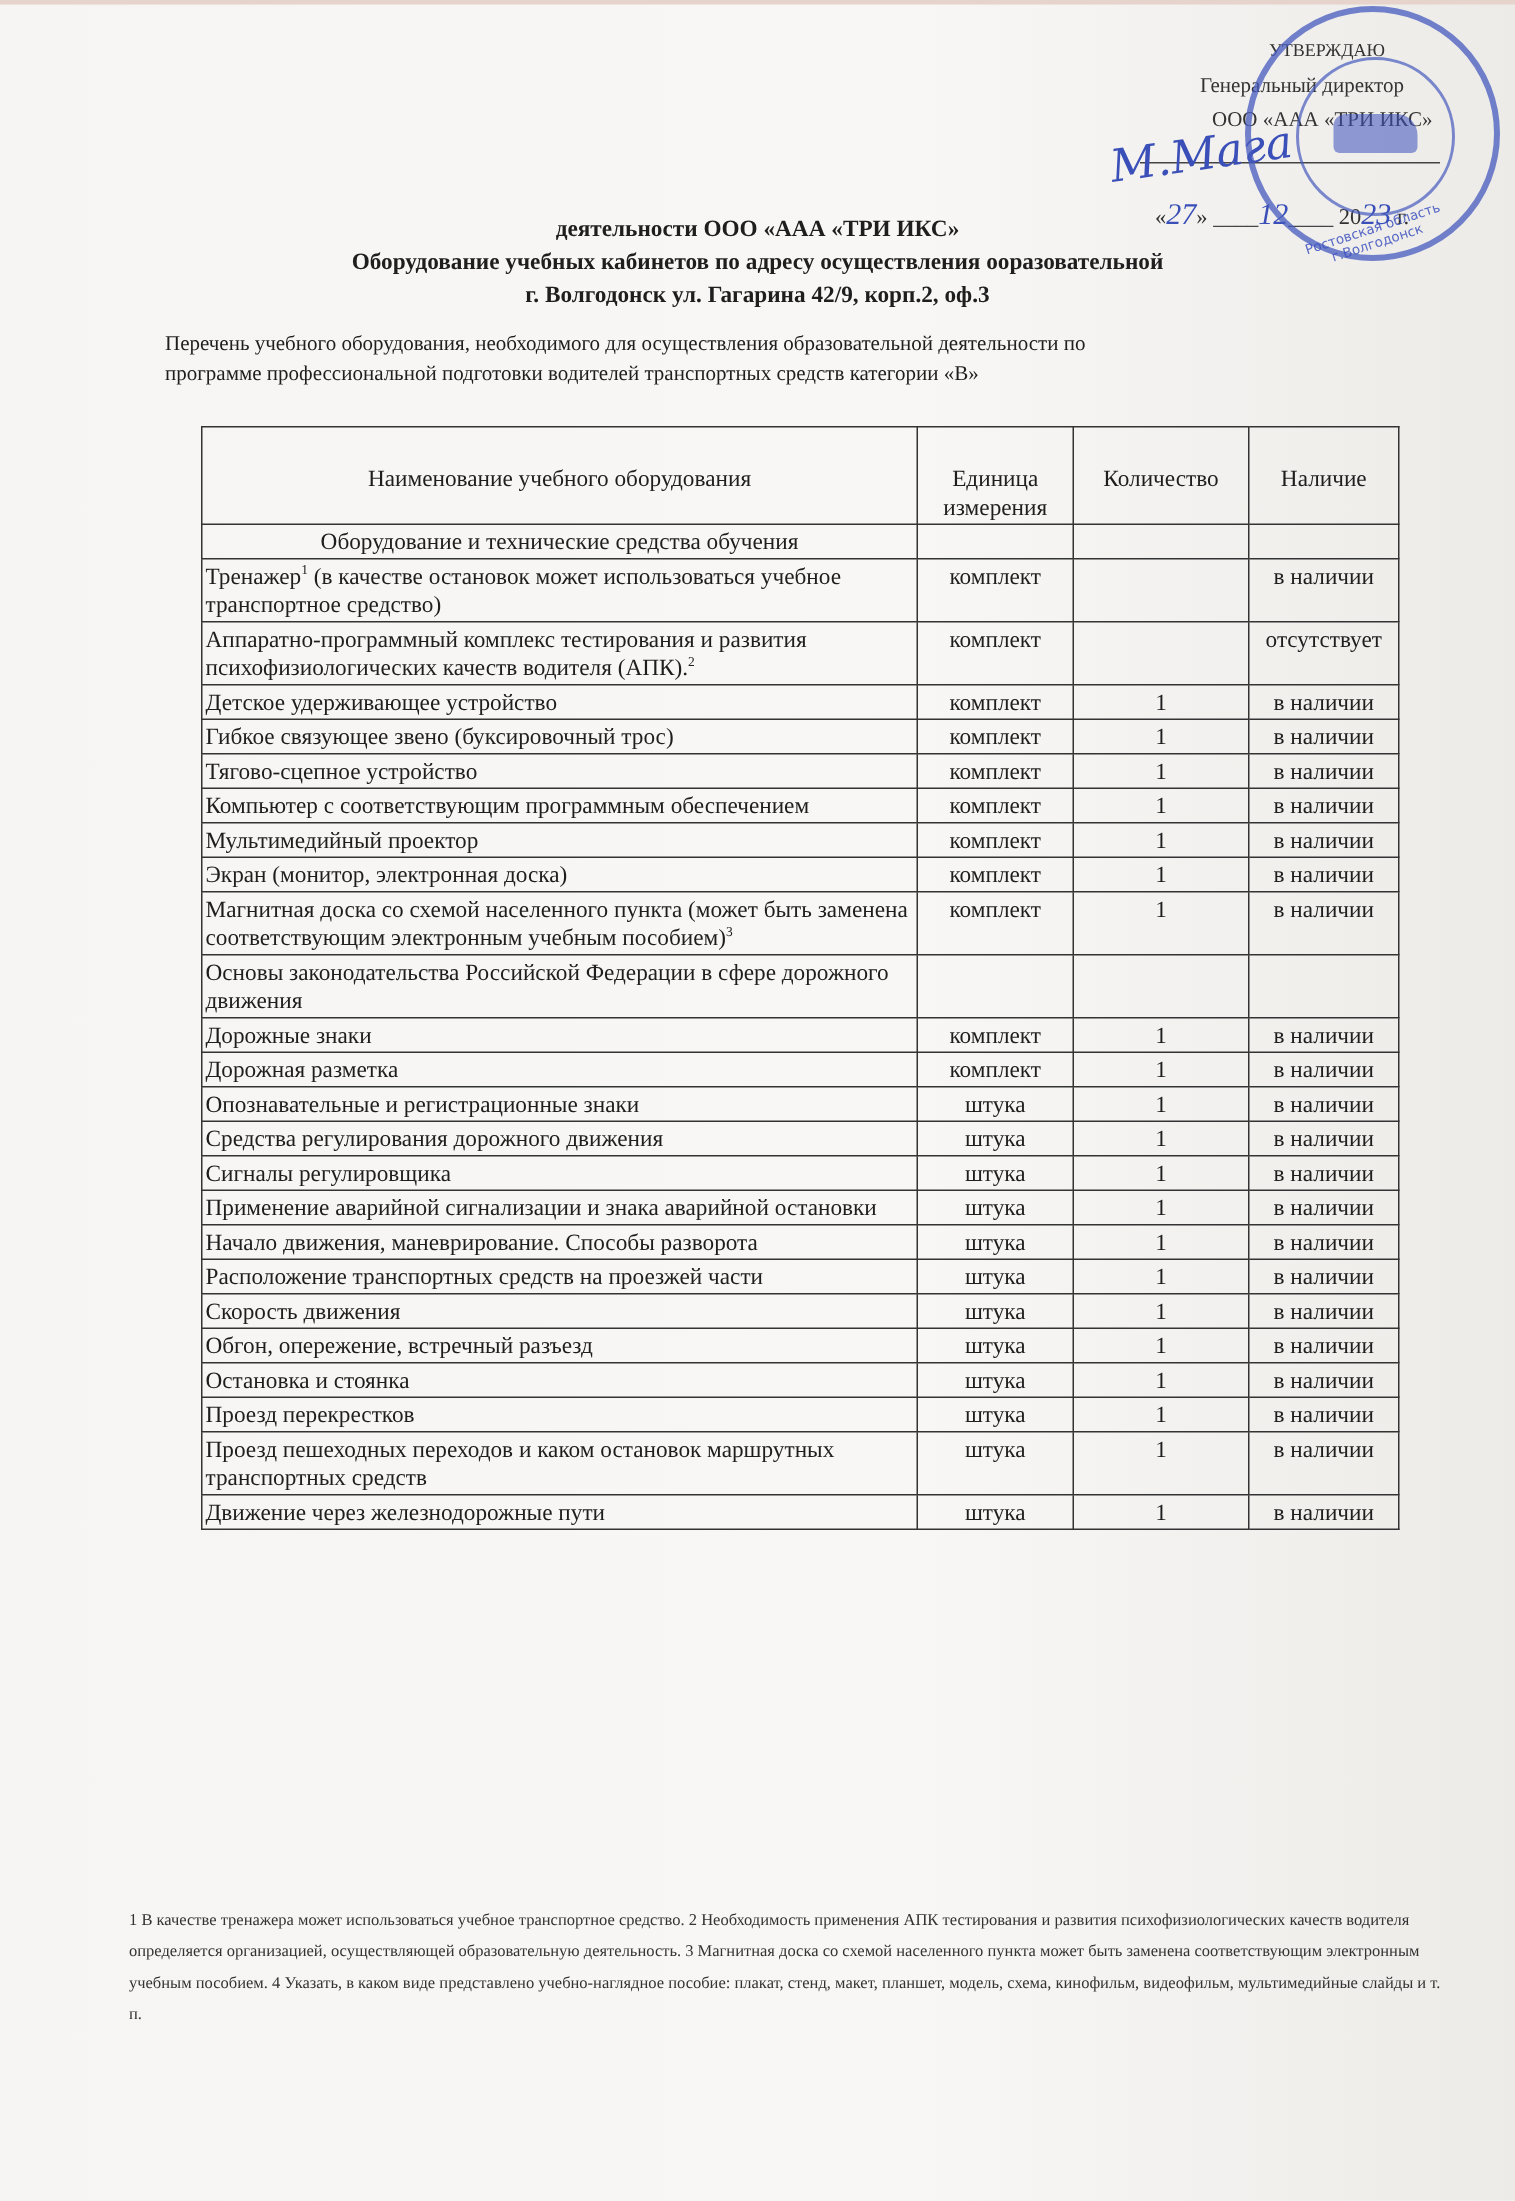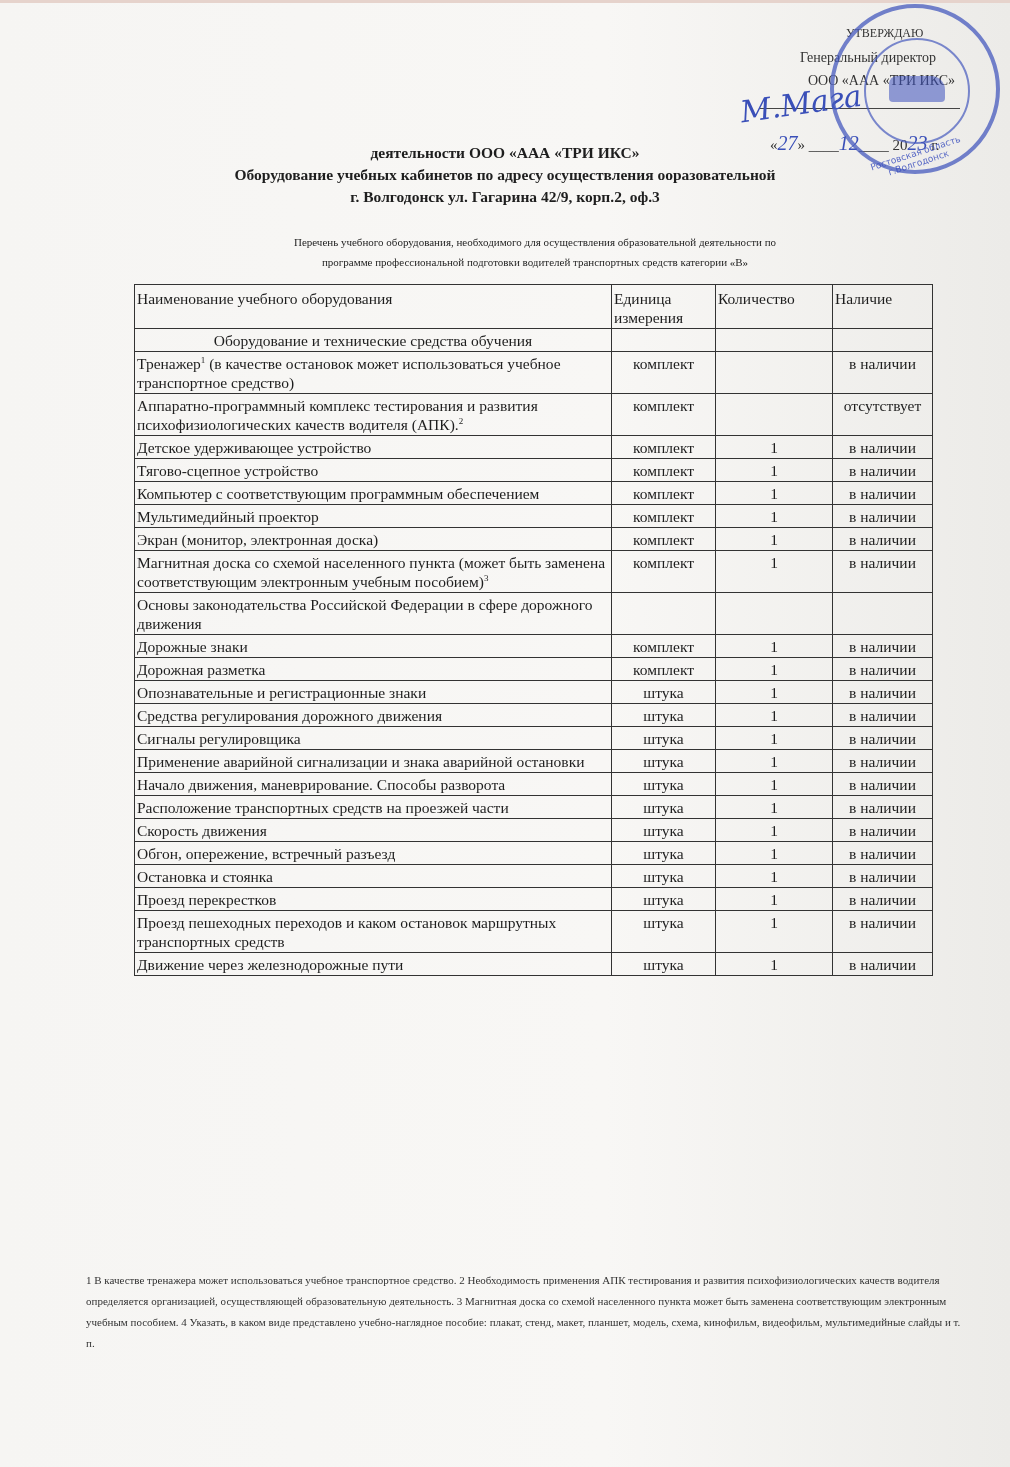--- a/index.html
+++ b/index.html
@@ -48,33 +48,33 @@
     font-family: "DejaVu Sans", sans-serif; font-size: 9px; color: rgba(60, 80, 190, 0.85);
     transform: rotate(-18deg);
   }
 
   
   .heading {
     position: absolute; left: 120px; top: 142px; width: 770px;
     text-align: center; font-weight: bold; font-size: 15.5px; line-height: 22px;
   }
   .subheading {
-    position: absolute; left: 110px; top: 232px; width: 850px;
-    text-align: center; font-size: 11px; line-height: 20px;
+    position: absolute; left: 110px; top: 220px; width: 850px;
+    font-size: 14px; line-height: 20px;
   }
 
   
   table.equip {
     position: absolute; left: 134px; top: 284px;
     border-collapse: collapse; font-size: 15.5px; line-height: 19px;
   }
   table.equip td, table.equip th {
     border: 1px solid #333; padding: 2px 2px 1px 2px; vertical-align: top; font-weight: normal;
   }
-  table.equip th { text-align: left; padding-top: 4px; }
+  table.equip th { text-align: center; padding-top: 25px; }
   .c1 { width: 472px; }
   .c2 { width: 99px; text-align: center; }
   .c3 { width: 112px; text-align: center; }
   .c4 { width: 95px; text-align: center; }
   td.section { text-align: center; }
   td.section-left { text-align: left; }
   td.name { text-align: left; }
   sup { font-size: 9px; line-height: 0; }
 
   .footnotes {
@@ -147,20 +147,26 @@
           <td class="c3"></td>
           <td class="c4">отсутствует</td>
         </tr>
         <tr>
           <td class="c1 name"><span>Детское удерживающее устройство</span><sup></sup><span></span></td>
           <td class="c2">комплект</td>
           <td class="c3">1</td>
           <td class="c4">в наличии</td>
         </tr>
         <tr>
+          <td class="c1 name"><span>Гибкое связующее звено (буксировочный трос)</span><sup></sup><span></span></td>
+          <td class="c2">комплект</td>
+          <td class="c3">1</td>
+          <td class="c4">в наличии</td>
+        </tr>
+        <tr>
           <td class="c1 name"><span>Тягово-сцепное устройство</span><sup></sup><span></span></td>
           <td class="c2">комплект</td>
           <td class="c3">1</td>
           <td class="c4">в наличии</td>
         </tr>
         <tr>
           <td class="c1 name"><span>Компьютер с соответствующим программным обеспечением</span><sup></sup><span></span></td>
           <td class="c2">комплект</td>
           <td class="c3">1</td>
           <td class="c4">в наличии</td>

